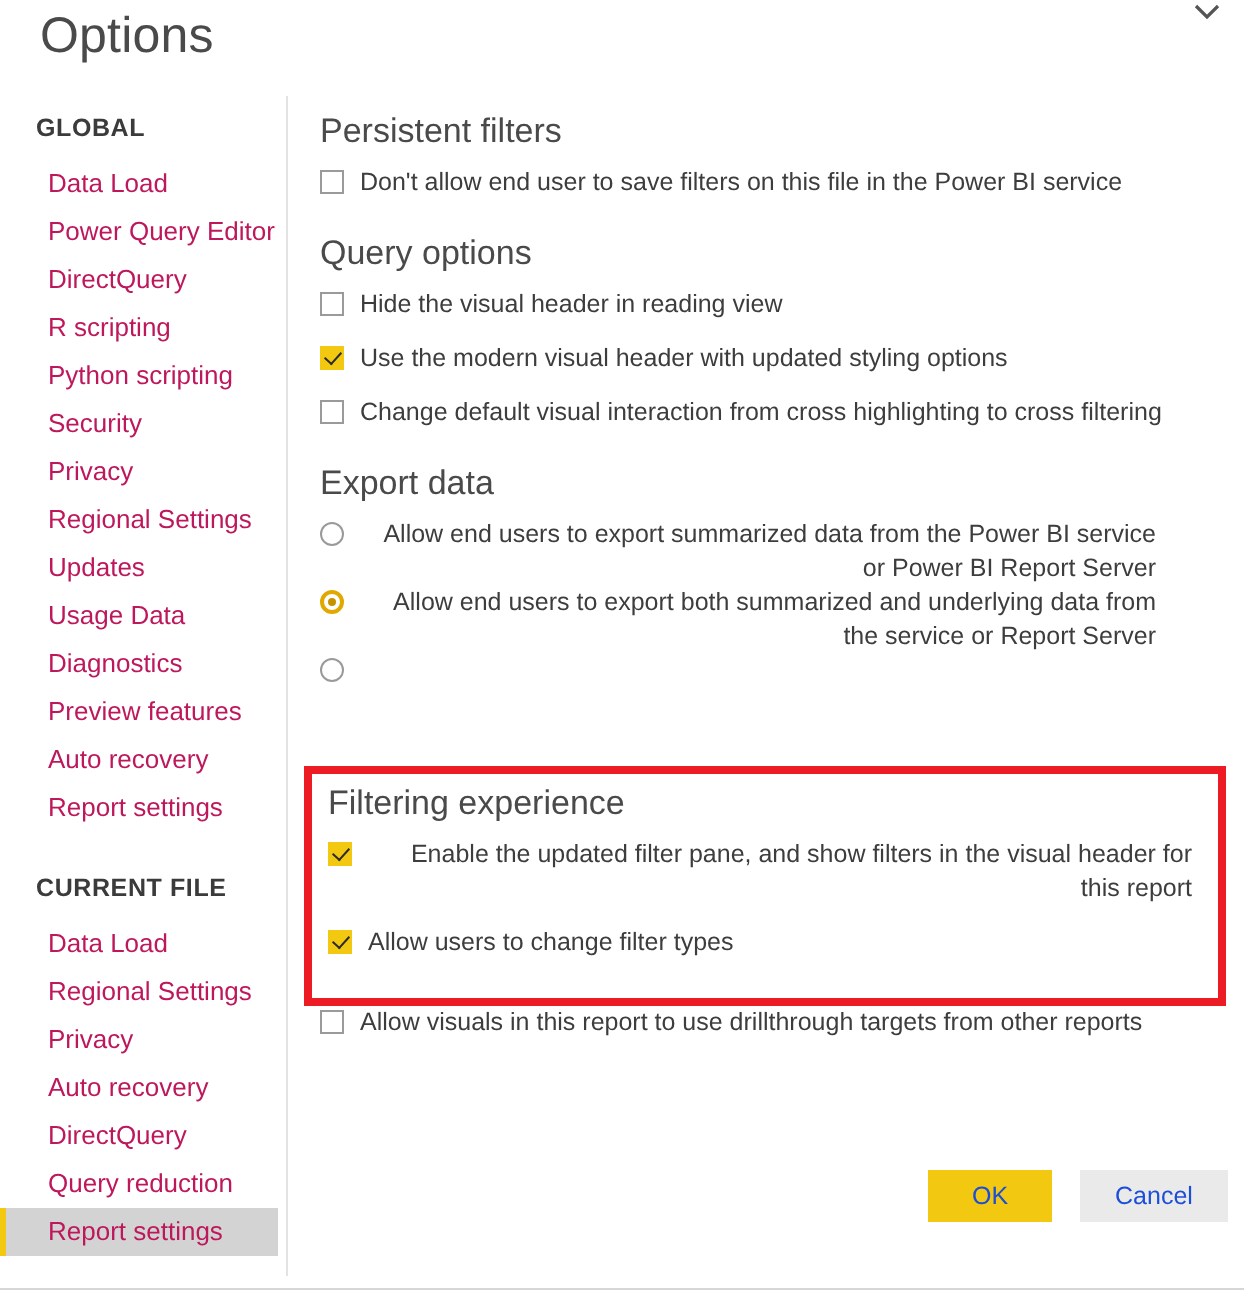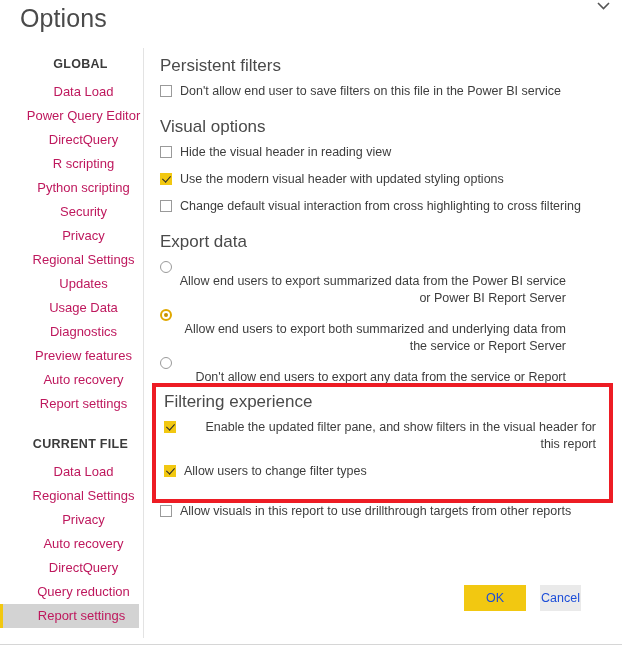--- a/index.html
+++ b/index.html
@@ -62,21 +62,20 @@
   
   #sidebar {
     position: absolute;
     left: 0;
     top: 48px;
     width: 144px;
     height: 590px;
     border-right: 1px solid #e3e3e3;
     box-sizing: border-box;
     overflow: hidden;
-    text-align: center;
   }
   .nav-group-header {
     font-size: 12.5px;
     font-weight: bold;
     color: #3b3b3b;
     letter-spacing: 0.3px;
     padding-left: 18px;
     height: 20px;
     line-height: 20px;
     white-space: nowrap;
@@ -178,21 +177,21 @@
   .rb.checked { border: 2px solid #e0a800; }
   .rb.checked::after {
     content: "";
     position: absolute;
     left: 2px; top: 2px;
     width: 4px; height: 4px;
     border-radius: 50%;
     background: #c79100;
   }
 
-  .radio-group .opt-row { margin-bottom: 0px; flex-direction: column; }
+  .radio-group .opt-row { margin-bottom: 0px; }
   .radio-group .opt-label { max-width: 398px; }
 
   
   #highlight-box {
     position: absolute;
     left: 152px;
     top: 383px;
     width: 461px;
     height: 120px;
     border: 4px solid #ed1c24;
@@ -245,21 +244,21 @@
     cursor: pointer;
     padding: 0;
   }
   #ok-button {
     left: 464px;
     width: 62px;
     background: #f2c811;
   }
   #cancel-button {
     left: 540px;
-    width: 41px;
+    width: 74px;
     background: #eaeaea;
   }
 </style>
 </head>
 <body>
 
 <div id="dialog">
 
   <div id="title-bar">
     <div id="dialog-title">Options</div>
@@ -311,21 +310,21 @@
 
     <div class="section">
       <div class="section-heading">Persistent filters</div>
       <div class="opt-row">
         <span class="cb"></span>
         <span class="opt-label">Don't allow end user to save filters on this file in the Power BI service</span>
       </div>
     </div>
 
     <div class="section">
-      <div class="section-heading">Visual options</div>
+      <div class="section-heading">Query options</div>
       <div class="opt-row">
         <span class="cb"></span>
         <span class="opt-label">Hide the visual header in reading view</span>
       </div>
       <div class="opt-row">
         <span class="cb checked"></span>
         <span class="opt-label">Use the modern visual header with updated styling options</span>
       </div>
       <div class="opt-row">
         <span class="cb"></span>
@@ -338,21 +337,20 @@
       <div class="opt-row">
         <span class="rb"></span>
         <span class="opt-label">Allow end users to export summarized data from the Power BI service or Power BI Report Server</span>
       </div>
       <div class="opt-row">
         <span class="rb checked"></span>
         <span class="opt-label">Allow end users to export both summarized and underlying data from the service or Report Server</span>
       </div>
       <div class="opt-row">
         <span class="rb"></span>
-        <span class="opt-label">Don't allow end users to export any data from the service or Report Server</span>
       </div>
     </div>
 
   </div>
 
   <div id="highlight-mask"></div>
 
   <div id="filtering-section">
     <div class="section-heading">Filtering experience</div>
     <div class="opt-row">

